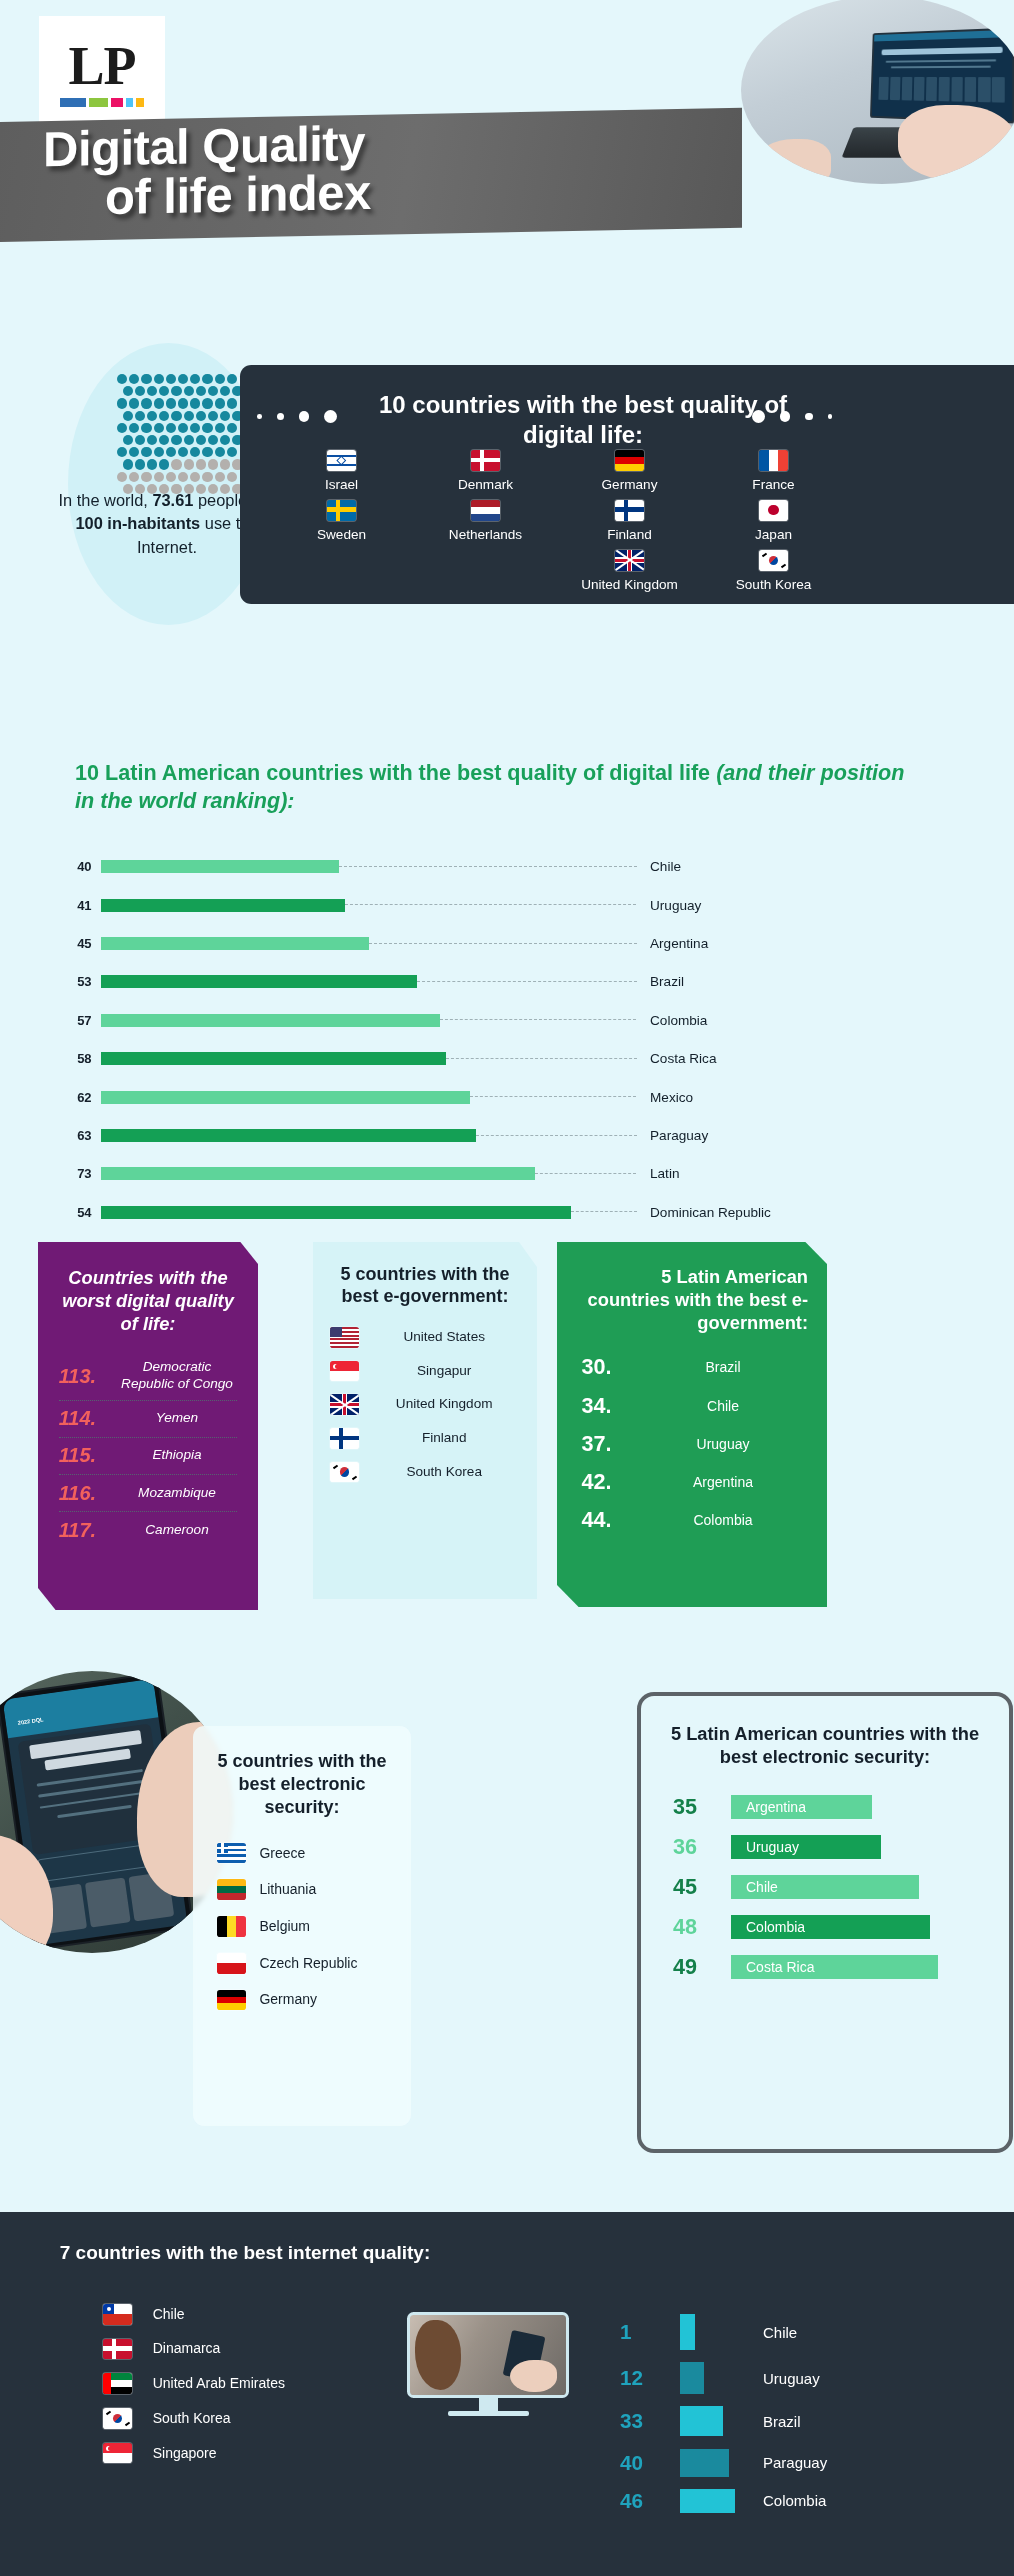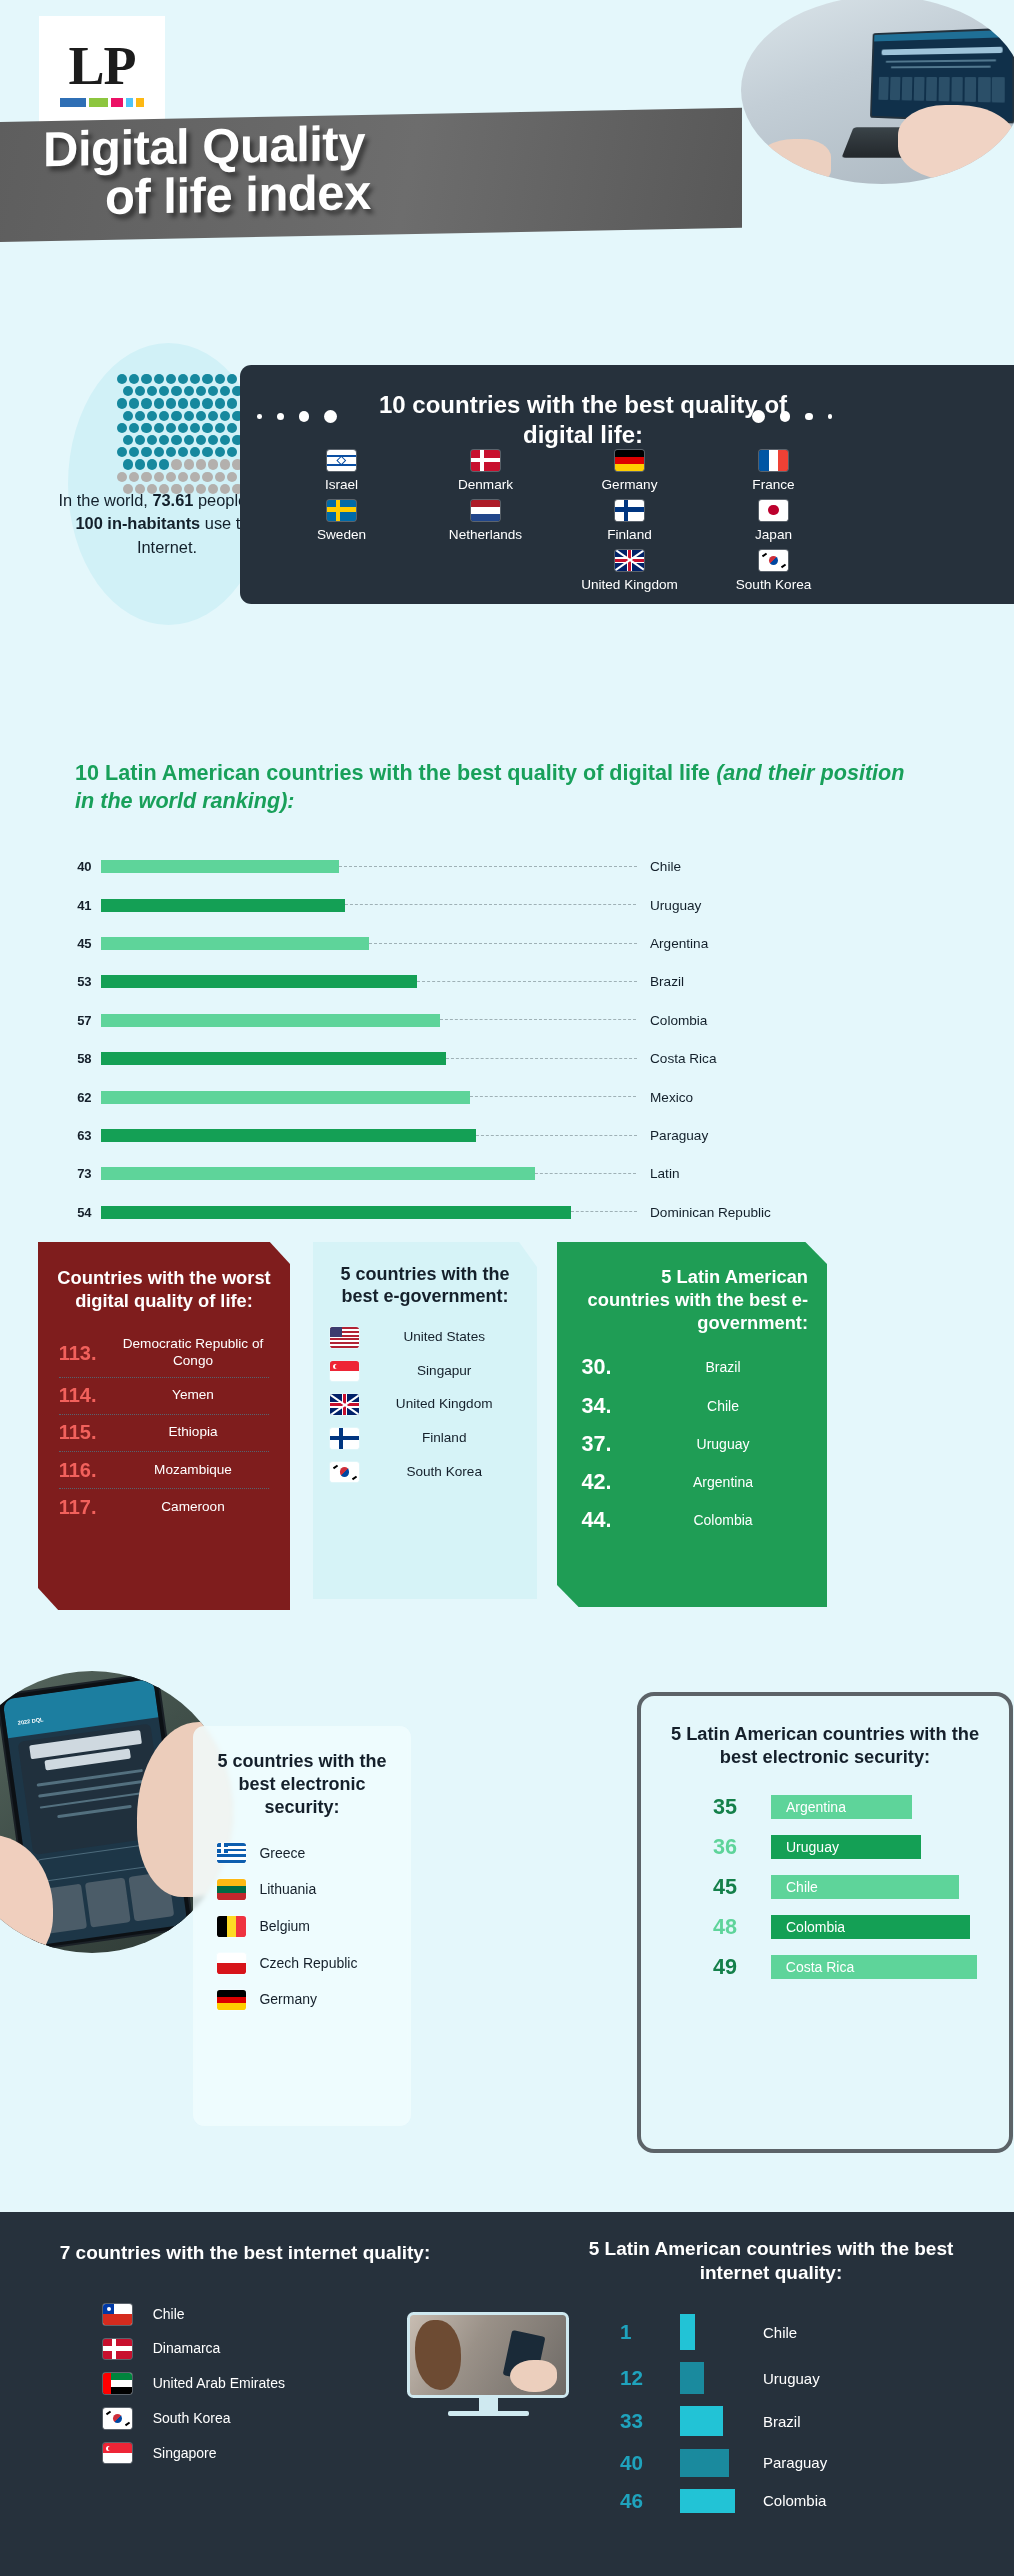--- a/index.html
+++ b/index.html
@@ -123,23 +123,24 @@
   .bars { position:absolute; left:58px; top:857px; width:902px; }
   .bar-row { display:flex; align-items:center; height:19.4px; margin-bottom:19px; }
   .bar-rank { width:43px; text-align:right; font-size:13px; font-weight:900; color:#15202b; padding-right:9.4px;}
   .bar-track { width:536px; position:relative; height:13px; }
   .bar-fill { height:13px; border-radius:0; }
   .bar-dash { position:absolute; top:5.6px; height:0; border-top:0.9px dashed #9fb1b6; }
   .bar-label { font-size:13.6px; color:#13202b; padding-left:13px; }
 
   
   .p-worst {
-    position:absolute; left:38px; top:1242px; width:252px; height:368px;
-    background:#7f1d1d; color:#fff;
+    position:absolute; left:38px; top:1242px; width:220px; height:368px;
+    background:#701a75; color:#fff;
     clip-path: polygon(0 0, 92% 0, 100% 6%, 100% 100%, 8% 100%, 0 94%);
+    font-style: italic;
   }
   .p-worst h3 { text-align:center; font-size:18.3px; font-weight:900; line-height:1.26; padding:24.4px 19px 0; }
   .rank-list { margin-top:17px; padding:0 20.7px; }
   .rank-item { display:flex; align-items:center; padding:6.6px 0; border-bottom:0.9px dotted #55636f; }
   .rank-item:last-child { border-bottom:none; }
   .rank-item .num { width:58px; color:#f2615c; font-size:20px; font-weight:900; }
   .rank-item .nm { flex:1; text-align:center; font-size:13.6px; line-height:1.25; }
 
   .p-egov {
     position:absolute; left:313px; top:1242px; width:224px; height:357px;
@@ -195,21 +196,21 @@
   .sec-list { margin-top:24.4px; padding:0 24.4px; }
   .sec-item { display:flex; align-items:center; gap:13px; margin-bottom:16px; }
   .sec-item .nm { font-size:14px; line-height:1.2; }
 
   .p-lat-sec {
     position:absolute; left:637px; top:1692px; width:376px; height:461px;
     border:4.7px solid #5c6368; border-radius:17px; background:#e4f7fb;
   }
   .p-lat-sec h3 { text-align:center; font-size:18.3px; font-weight:900; line-height:1.26; padding:26px 28px 0; color:#15202b;}
   .lsec-list { margin-top:26px; padding:0 32px; }
-  .lsec-item { display:flex; align-items:center; margin-bottom:14px;margin-left:40px; }
+  .lsec-item { display:flex; align-items:center; margin-bottom:14px; }
   .lsec-item .num { width:58px; font-size:21.6px; font-weight:900; }
   .lsec-bar { height:24.4px; display:flex; align-items:center; padding-left:15px; color:#fff; font-size:14px; }
 
   
   .bottom-dark {
     position:absolute; left:0; top:2212px; width:1015px; height:364px;
     background:#26313c;
   }
   .p-inet-head {
     position:absolute; left:38px; top:2241px; width:414px; text-align:center;
@@ -769,21 +770,20 @@
   <div class="monitor">
     <div class="mon-screen">
       <div class="mon-hair"></div>
         <div class="mon-phone"></div>
         <div class="mon-hand"></div>
     </div>
     <div class="mon-stand"></div>
       <div class="mon-base"></div>
   </div>
 
-  <div class="p-lat-inet-head">5 Latin American countries with the best internet quality:</div>
   <div class="linet-list" id="latinetlist">
       <div class="linet-item">
         <div class="num">1</div>
         <div class="linet-swatch">
           <i style="width: 15px; height: 36px; background: rgb(34, 195, 214);"></i>
         </div>
         <div class="nm">Chile</div>
       </div>
       <div class="linet-item">
         <div class="num">12</div>

